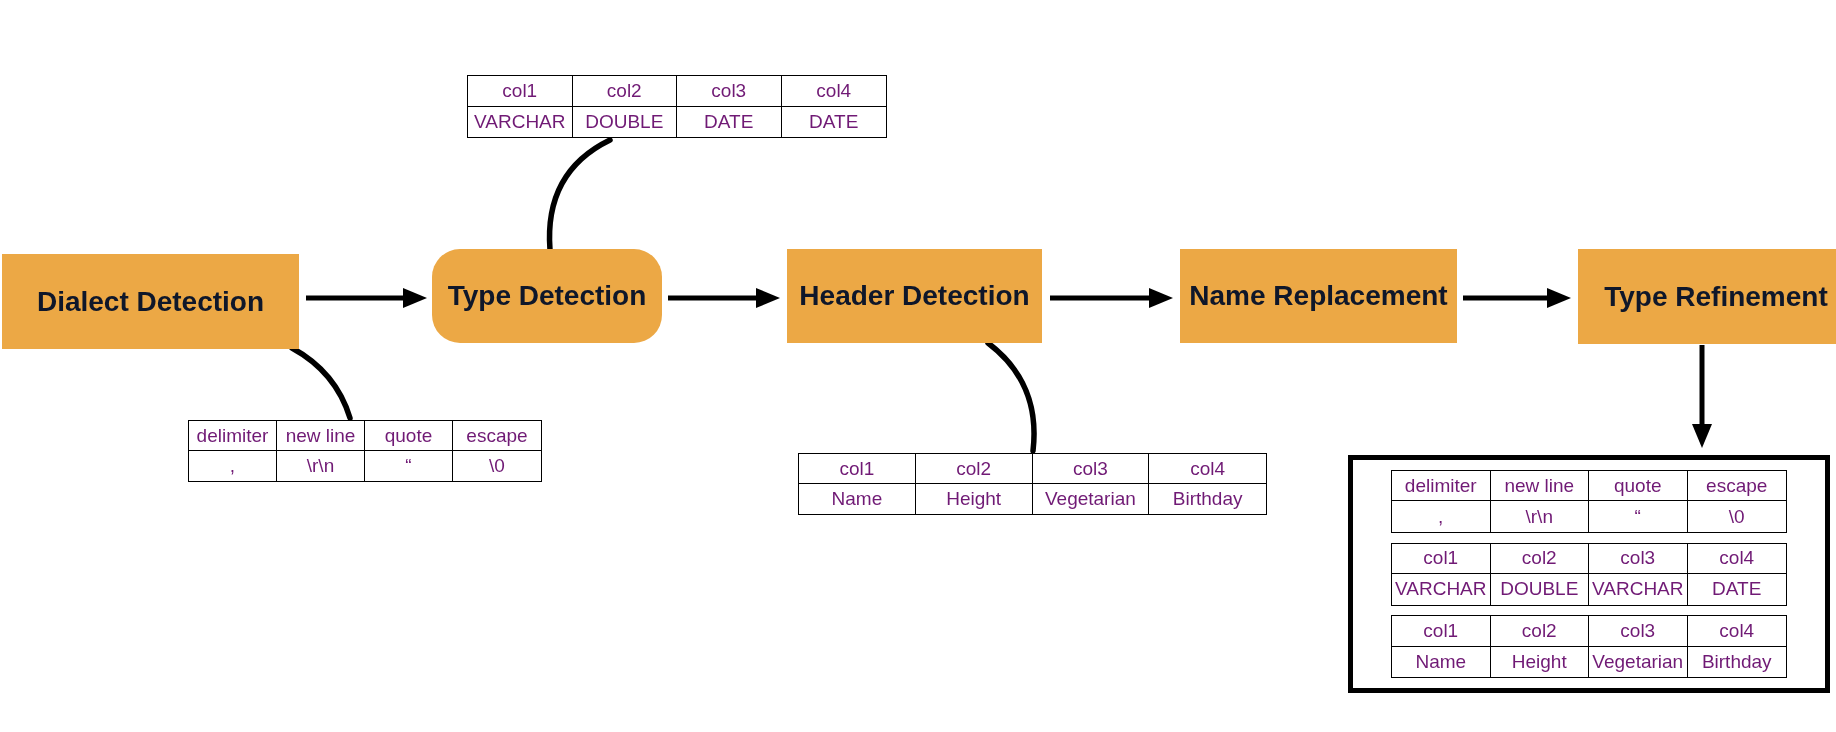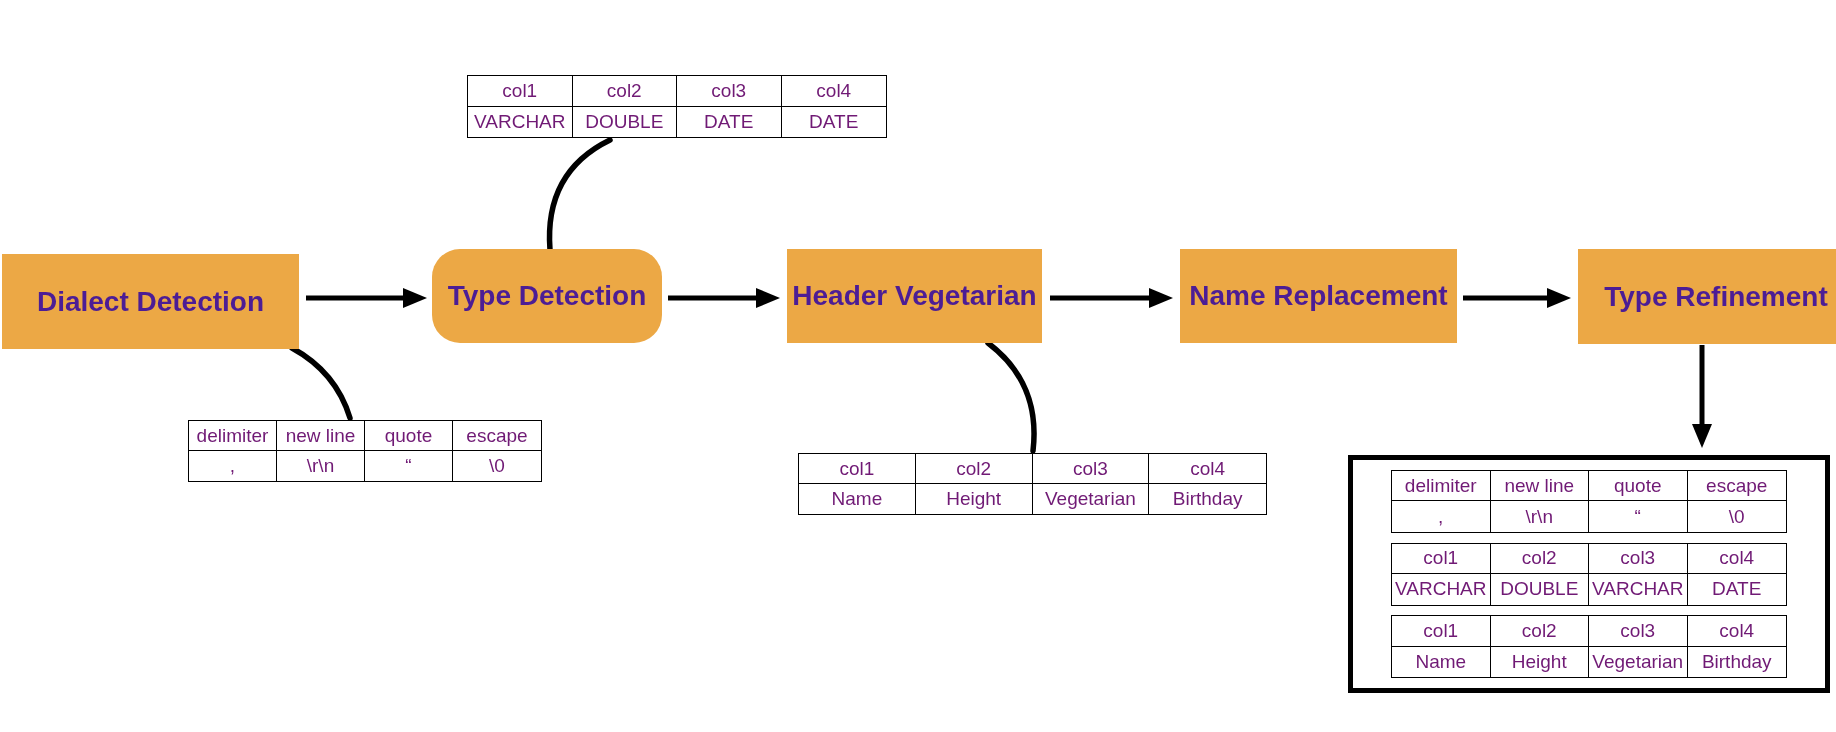--- a/index.html
+++ b/index.html
@@ -18,21 +18,21 @@
     pointer-events: none;
   }
   .stage {
     position: absolute;
     background: #ECA845;
     display: flex;
     align-items: center;
     justify-content: center;
     font-weight: bold;
     font-size: 28px;
-    color: #4c1d95;
+    color: #0f172a;
     white-space: nowrap;
     box-sizing: border-box;
   }
   .sniff-table {
     position: absolute;
     background: #ffffff;
     border: 1.5px solid #000000;
     box-sizing: border-box;
     display: grid;
     grid-template-rows: 1fr 1fr;
@@ -94,21 +94,21 @@
     <path d="M988 343 Q1041 383 1033 451" stroke="#000000" stroke-width="5.5" fill="none" stroke-linecap="round"></path>
   </svg>
 
   <div class="stage" style="left: 2px; top: 254px; width: 297px; height: 95px; background: rgb(236, 168, 69);">
     <span>Dialect Detection</span>
   </div>
   <div class="stage" style="left: 432px; top: 249px; width: 230px; height: 94px; background: rgb(236, 168, 69); border-radius: 28px;">
     <span>Type Detection</span>
   </div>
   <div class="stage" style="left: 787px; top: 249px; width: 255px; height: 94px; background: rgb(236, 168, 69);">
-    <span>Header Vegetarian</span>
+    <span>Header Detection</span>
   </div>
   <div class="stage" style="left: 1180px; top: 249px; width: 277px; height: 94px; background: rgb(236, 168, 69);">
     <span>Name Replacement</span>
   </div>
   <div class="stage" style="left: 1578px; top: 249px; width: 276px; height: 95px; background: rgb(236, 168, 69);">
     <span>Type Refinement</span>
   </div>
 
   <div class="sniff-table" style="left:467px; top:75px; width:420px; height:63px;">
     <div class="t-row hdr">

